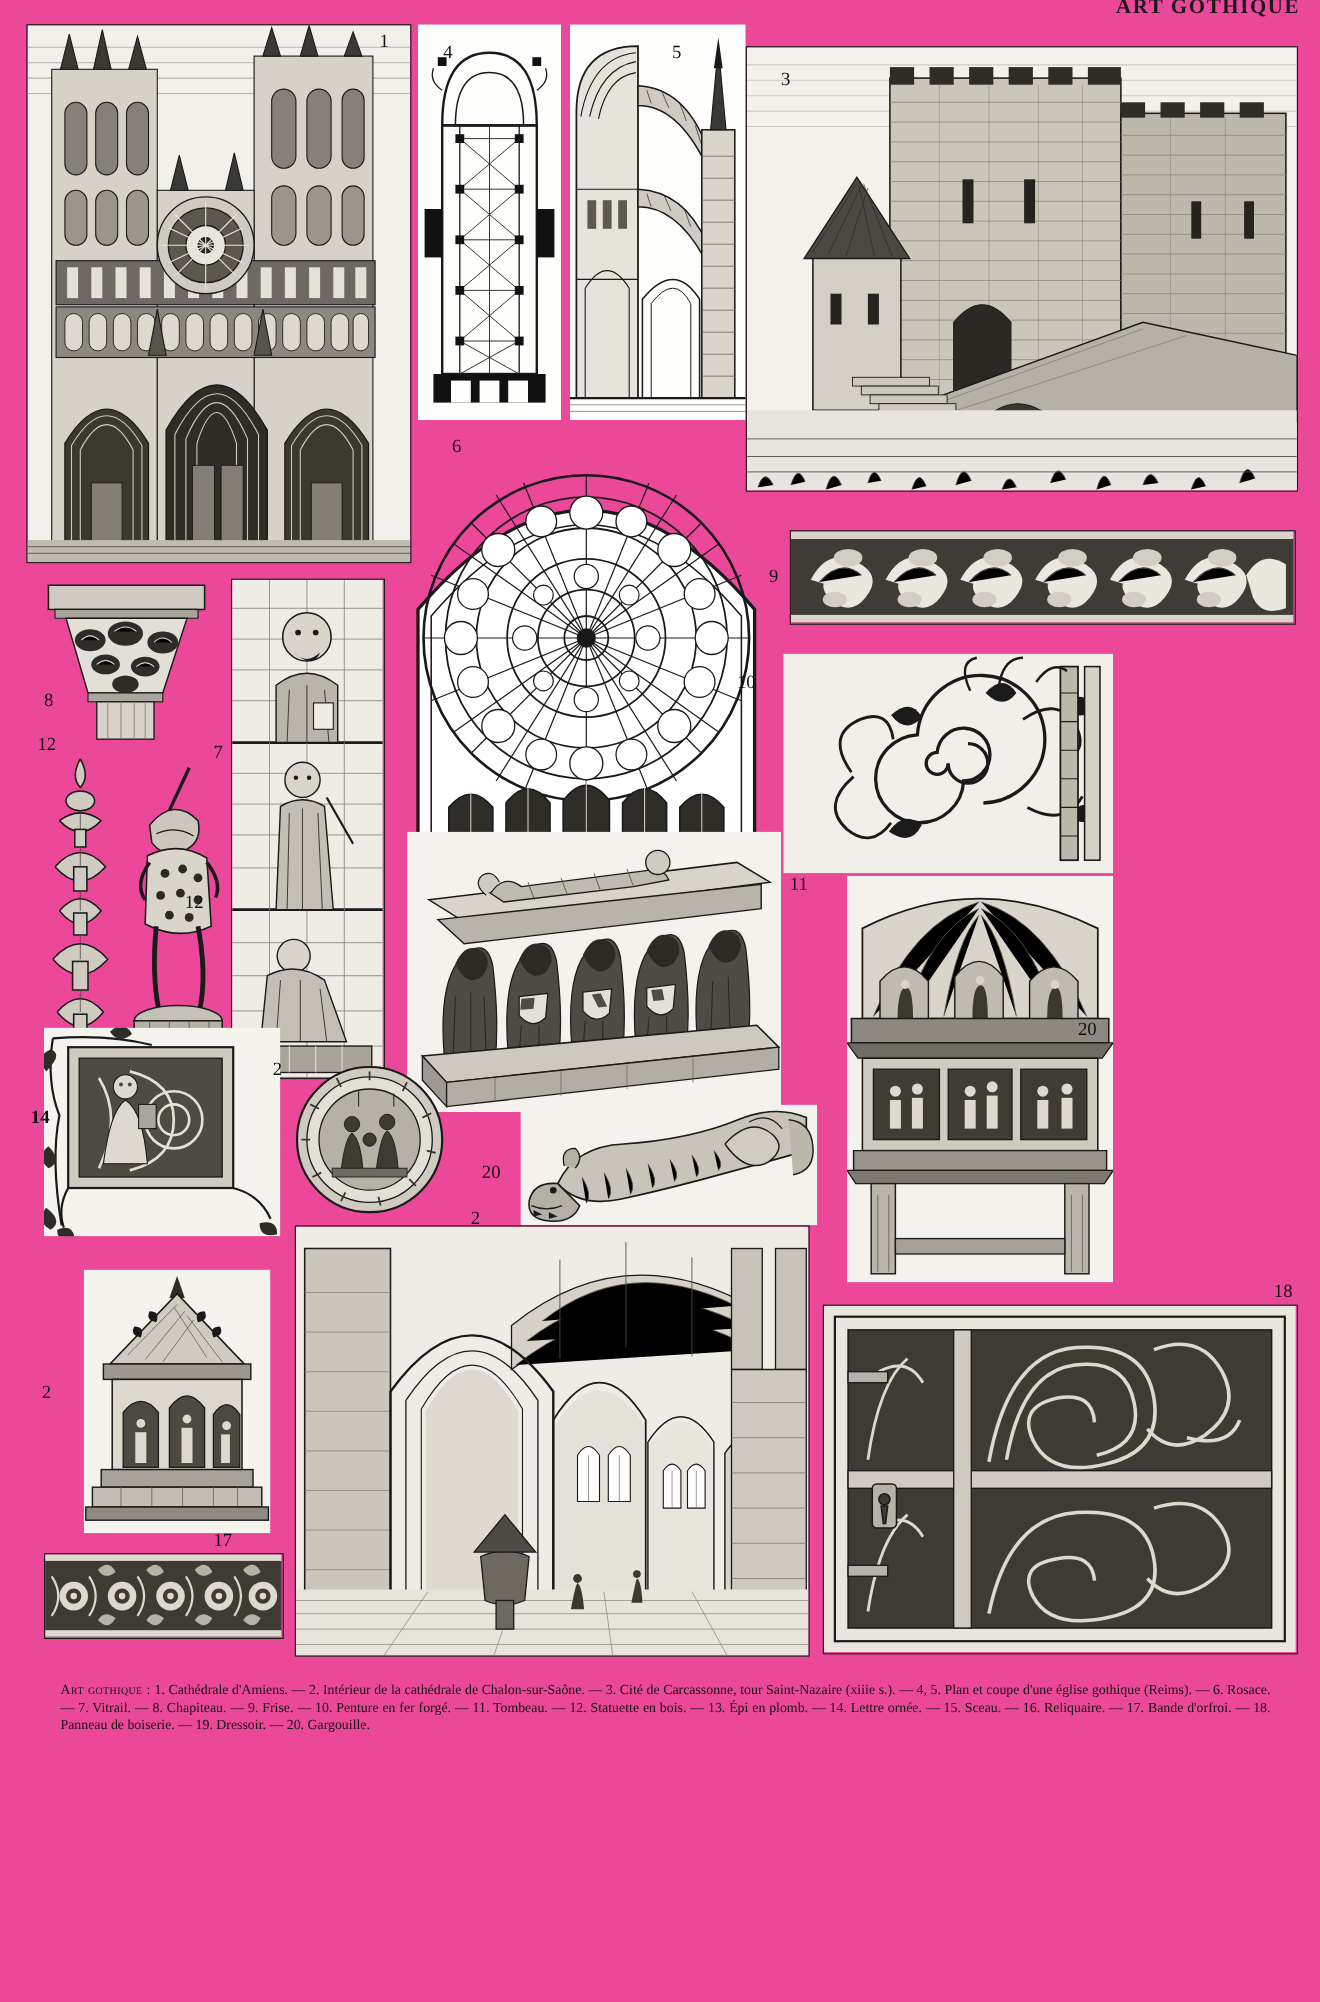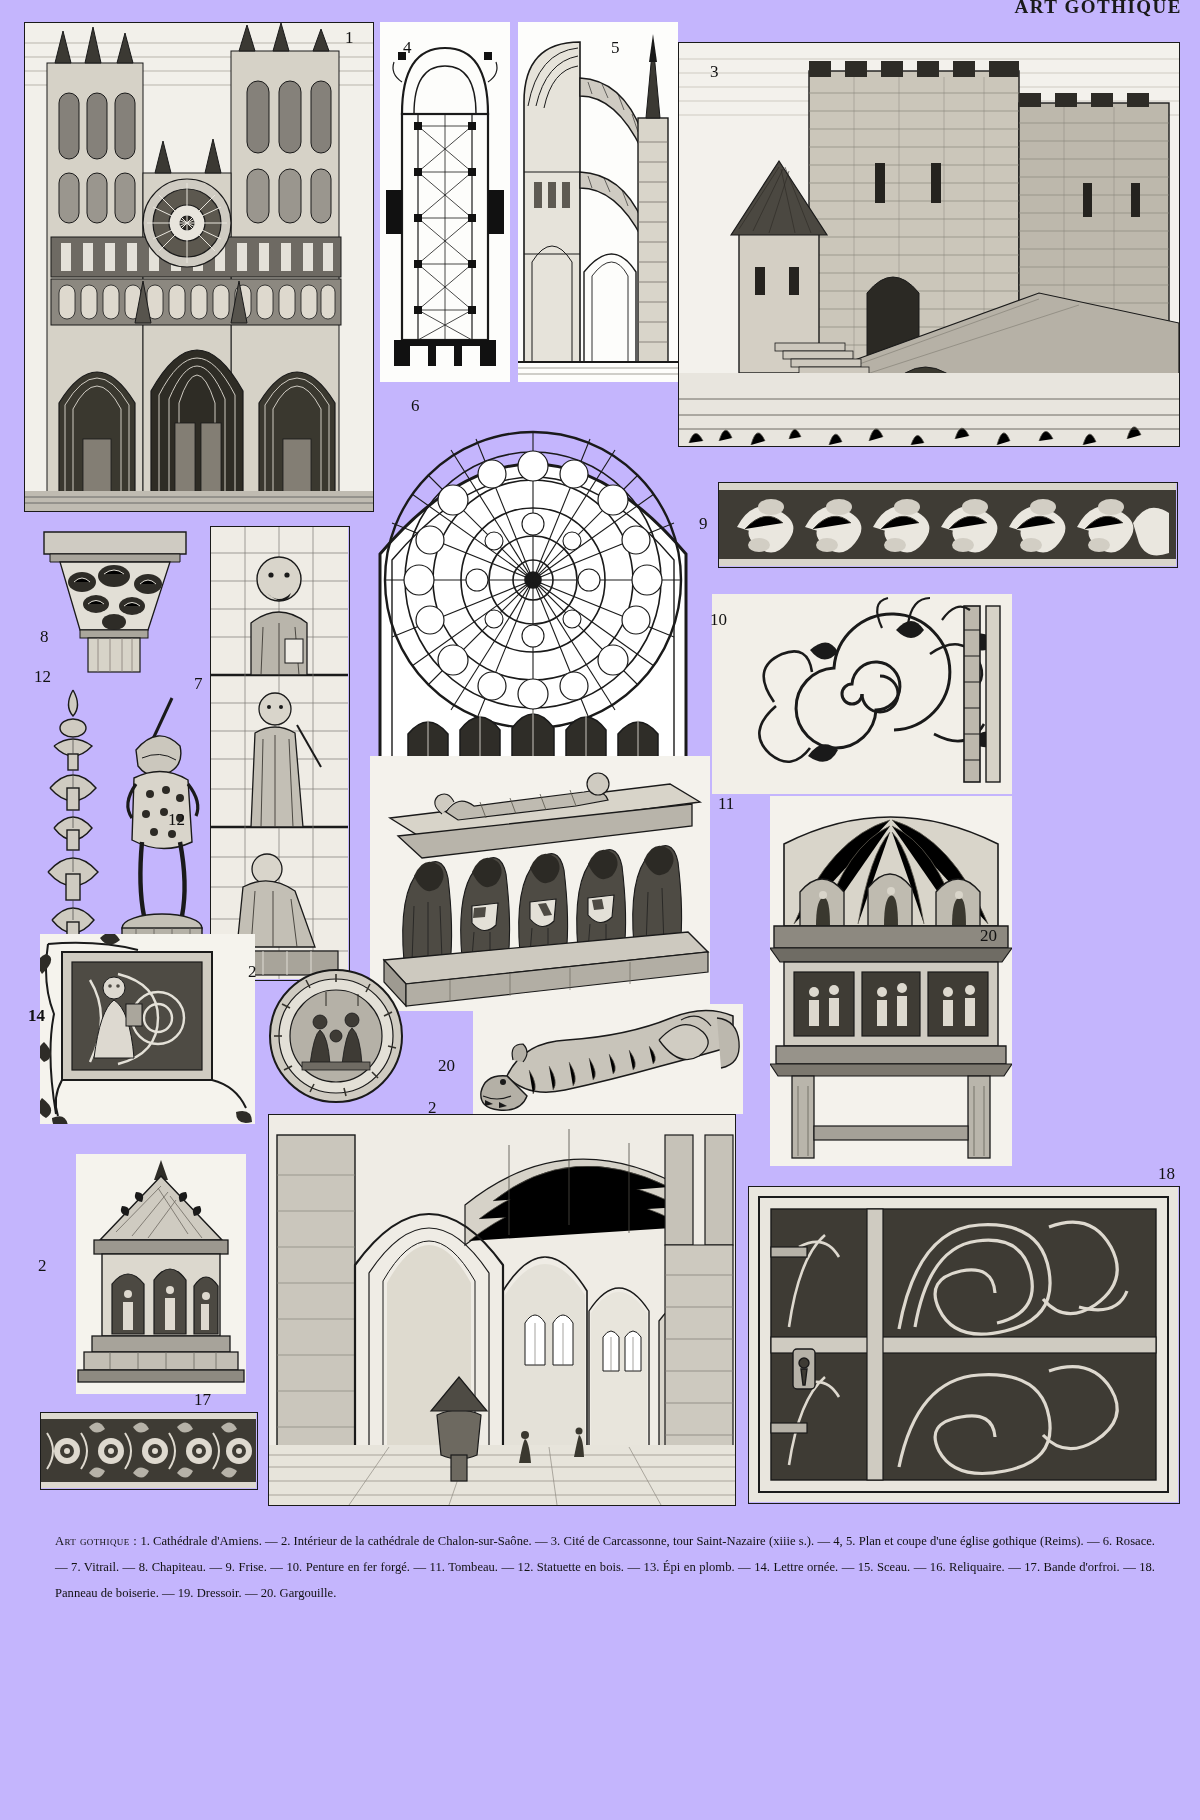--- a/index.html
+++ b/index.html
@@ -12,21 +12,21 @@
     height: 1820px;
     font-family: "Liberation Serif", serif;
     color: #111;
     position: relative;
     overflow: hidden;
   }
   .page {
     position: relative;
     width: 1200px;
     height: 1820px;
-    background: #c4b5fd;
+    background: #ec4899;
   }
   .plate-title {
     position: absolute;
     top: -4px;
     right: 18px;
     font-variant: small-caps;
     font-size: 19px;
     letter-spacing: 1.5px;
     color: #1a1a1a;
     font-weight: 600;
@@ -50,21 +50,21 @@
     font-size: 17px;
     color: #111;
     z-index: 40;
   }
   .caption {
     position: absolute;
     left: 55px;
     top: 1528px;
     width: 1100px;
     font-size: 12.6px;
-    line-height: 26px;
+    line-height: 16px;
     text-align: justify;
     color: #111;
   }
   .caption .lead {
     font-variant: small-caps;
     letter-spacing: 0.4px;
   }
   svg { display: block; }
 </style>
 </head>
@@ -740,21 +740,21 @@
         </g>
         <rect x="274" y="12" width="14" height="176" fill="#d7d2c7" stroke="#1a1a1a" stroke-width="1.4"></rect>
 
         <g stroke="#1a1a1a" stroke-width="2.2" fill="none">
           <path d="M170 34 q-12 -26 6 -30"></path>
             <path d="M196 30 q4 -26 22 -26"></path>
           <path d="M230 26 q14 -20 28 -10"></path>
         </g>
       </svg>
     </div>
-    <div class="num" style="left:692px; top:596px;text-align:center;">10</div>
+    <div class="num" style="left:652px; top:596px;text-align:center;">10</div>
 
     <div class="fig" style="left:20px; top:670px; width:70px; height:300px;">
       <svg width="70" height="300" viewBox="0 0 70 300">
         <g stroke="#1a1a1a" stroke-width="1.4" fill="#cfcbc1">
           <path d="M35 6 q-9 16 0 26 q9 -10 0 -26"></path>
           <ellipse cx="35" cy="44" rx="13" ry="9"></ellipse>
           <path d="M16 62 q19 -14 38 0 q-19 20 -38 0"></path>
           <rect x="30" y="70" width="10" height="16"></rect>
           <path d="M12 104 q23 -26 46 0 q-23 26 -46 0"></path>
           <rect x="29" y="104" width="12" height="22"></rect>

